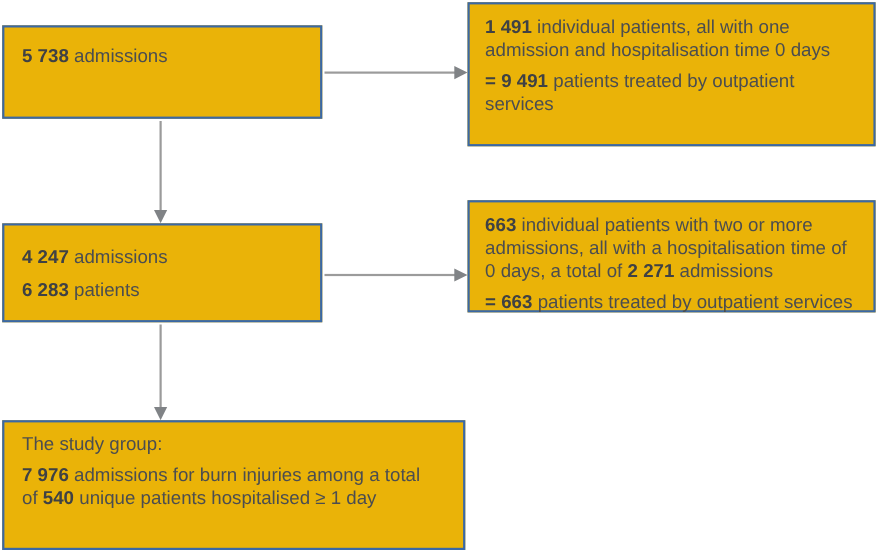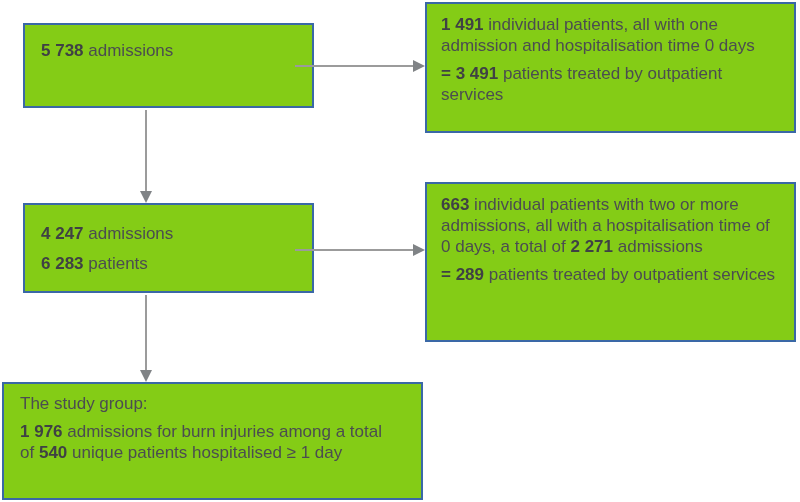--- a/index.html
+++ b/index.html
@@ -10,28 +10,28 @@
     height: 502px;
     background: #ffffff;
     font-family: "Liberation Sans", "DejaVu Sans", sans-serif;
     font-size: 17px;
     color: #4b4d50;
     overflow: hidden;
   }
   .node {
     position: absolute;
     border: 2px solid #3a68a6;
-    background: #84cc16;
+    background: #eab308;
     line-height: 21px;
   }
   .node p { margin: 0; }
   .node p + p { margin-top: 7px; }
   .num { font-weight: bold; color: #3f4144; }
   
-  .stat-box { padding: 11px 16px; line-height: 30px; margin-left: 21px; }
+  .stat-box { padding: 11px 16px; line-height: 30px; }
   .text-box { padding: 10px 14px; }
   
   .line-h { position: absolute; height: 2px; background: #9b9b9b; }
   .line-v { position: absolute; width: 2px; background: #9b9b9b; }
   .head-right {
     position: absolute; width: 0; height: 0;
     border-top: 6px solid transparent;
     border-bottom: 6px solid transparent;
     border-left: 12px solid #808386;
   }
@@ -46,36 +46,36 @@
 <body>
 
 <div class="stage">
 
   <div class="node stat-box" style="left:2px; top:23px; width:291px; height:85px;">
     <div><span class="num">5 738</span> <span>admissions</span></div>
   </div>
 
   <div class="node text-box" style="left:425px; top:2px; width:371px; height:131px;">
     <p><span class="num">1 491</span> <span>individual patients, all with one admission and hospitalisation time 0 days</span></p>
-    <p><span class="num">= 3 491</span> <span>patients treated by outpatient services</span></p>
+    <p><span class="num">= 9 491</span> <span>patients treated by outpatient services</span></p>
   </div>
 
   <div class="node stat-box" style="left:2px; top:203px; width:291px; height:90px; padding-top:14px;">
     <div><span class="num">4 247</span> <span>admissions</span></div>
     <div><span class="num">6 283</span> <span>patients</span></div>
   </div>
 
-  <div class="node text-box" style="left:425px; top:182px; width:371px; height:160px;">
+  <div class="node text-box" style="left:425px; top:182px; width:371px; height:102px;">
     <p><span class="num">663</span> <span>individual patients with two or more admissions, all with a hospitalisation time of 0 days, a total of</span> <span class="num">2 271</span> <span>admissions</span></p>
-    <p><span class="num">= 289</span> <span>patients treated by outpatient services</span></p>
+    <p><span class="num">= 663</span> <span>patients treated by outpatient services</span></p>
   </div>
 
   <div class="node text-box" style="left:2px; top:382px; width:421px; height:118px; padding:9px 22px 9px 16px;">
     <p>The study group:</p>
-    <p><span class="num">1 976</span> <span>admissions for burn injuries among a total of</span> <span class="num">540</span> <span>unique patients hospitalised ≥ 1 day</span></p>
+    <p><span class="num">7 976</span> <span>admissions for burn injuries among a total of</span> <span class="num">540</span> <span>unique patients hospitalised ≥ 1 day</span></p>
   </div>
 
   <div class="line-h" style="left:295px; top:65px; width:119px;"></div>
   <div class="head-right" style="left:413px; top:60px;"></div>
 
   <div class="line-v" style="left:145px; top:110px; height:82px;"></div>
   <div class="head-down" style="left:140px; top:191px;"></div>
 
   <div class="line-h" style="left:295px; top:249px; width:119px;"></div>
   <div class="head-right" style="left:413px; top:244px;"></div>

